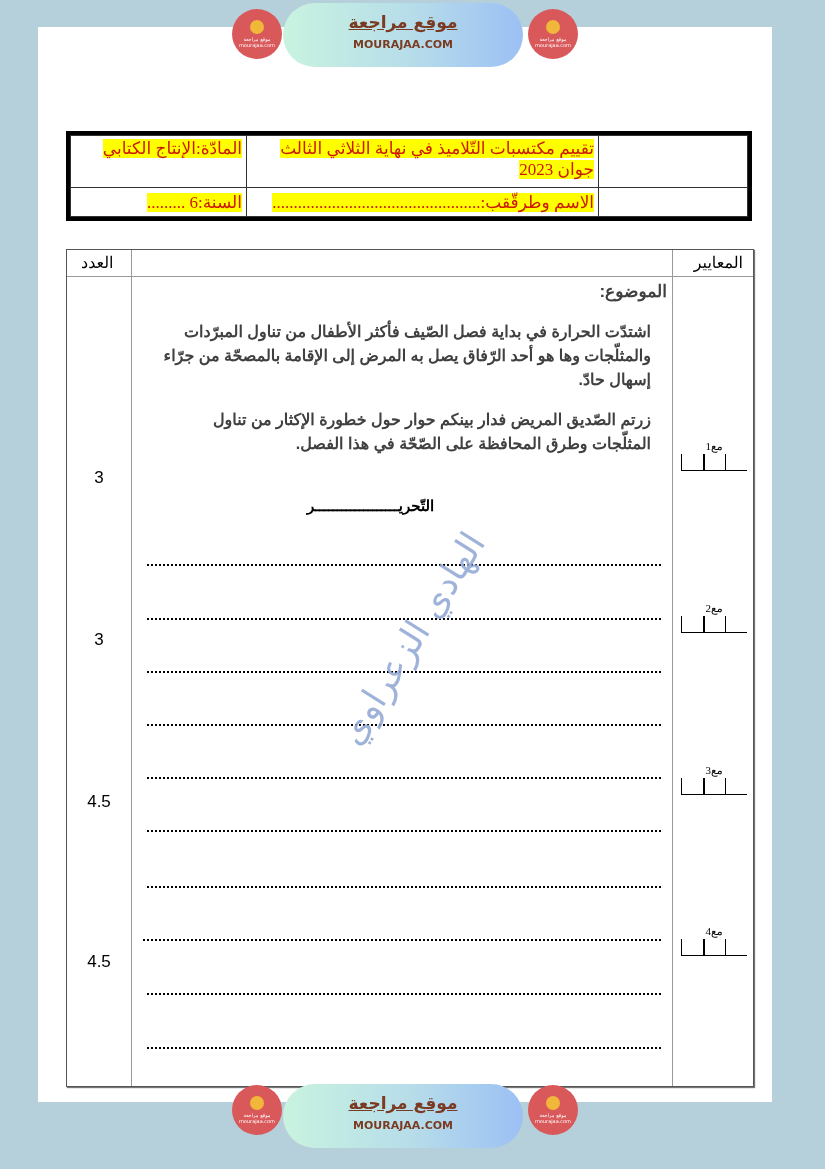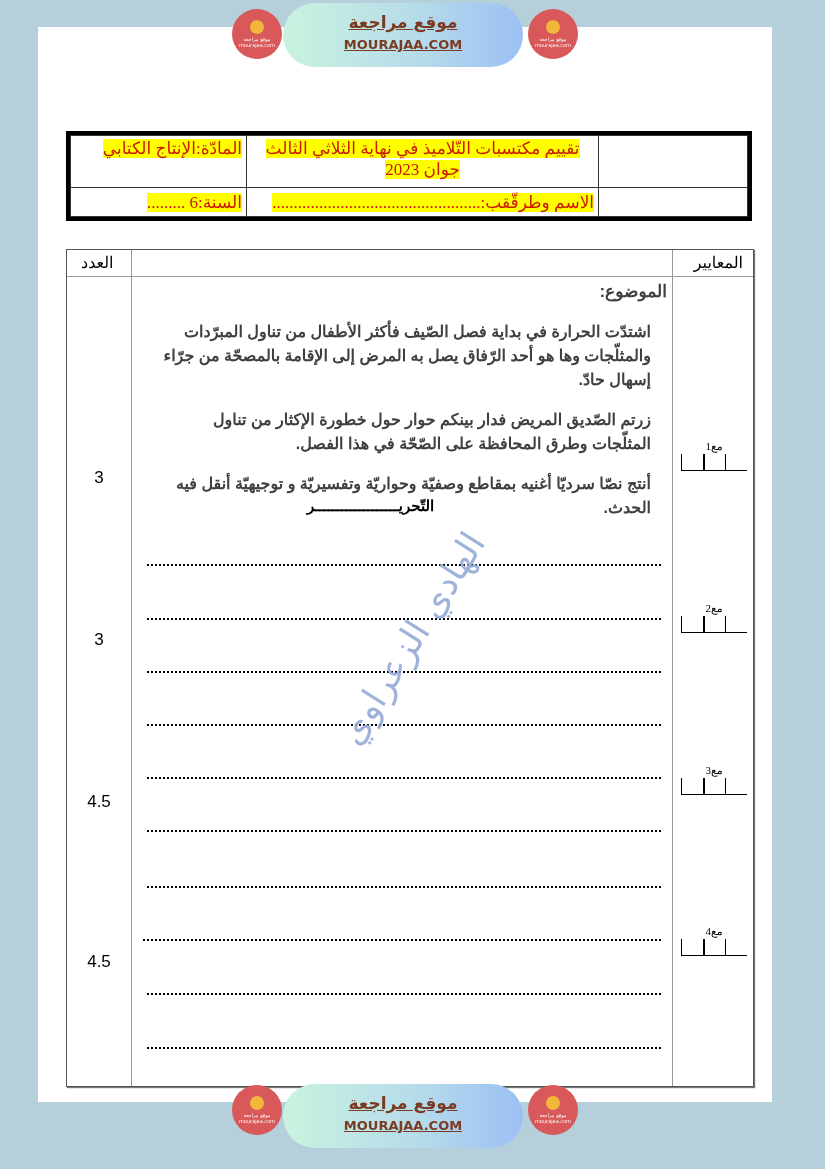--- a/index.html
+++ b/index.html
@@ -1,21 +1,21 @@
 <!DOCTYPE html>
 <html><head>
 <meta charset="utf-8">
 <style>
   html, body { margin:0; padding:0; }
   body { width:825px; height:1169px; background:#b5d0da; position:relative; overflow:hidden; font-family:"DejaVu Sans", sans-serif; }
   .page { position:absolute; left:38px; top:27px; width:734px; height:1075px; background:#ffffff; }
   .banner { position:absolute; left:283px; width:240px; height:64px; border-radius:32px;
             background:linear-gradient(90deg,#c9f3df 0%,#b6dcea 55%,#9cc0f4 100%); text-align:center; z-index:3; }
   .banner .ar { font-family:"DejaVu Sans", sans-serif; font-weight:bold; color:#7b3b22; font-size:17px; text-decoration:underline; margin-top:8px; line-height:22px; }
-  .banner .en { font-family:"DejaVu Sans", sans-serif; font-weight:bold; color:#7b3b22; font-size:13px; text-decoration:underline; line-height:24px; }
+  .banner .en { font-family:"DejaVu Sans", sans-serif; font-weight:bold; color:#7b3b22; font-size:11px; line-height:24px; }
   .badge { position:absolute; width:50px; height:50px; border-radius:50%; background:#d9585a; z-index:3; text-align:center; }
   .badge .dot { width:14px; height:14px; border-radius:50%; background:#f0b73a; margin:11px auto 2px; }
   .badge .t { font-size:5px; color:#fff; line-height:6px; }
   .hdr { position:absolute; left:66px; top:131px; width:686px; height:90px; border:4px solid #000; box-sizing:border-box; direction:rtl; }
   .hdr table { width:100%; height:100%; border-collapse:collapse; }
   .hdr td { border:1px solid #333; padding:2px 4px; vertical-align:top; font-family:"Liberation Serif", serif; font-size:17px; color:#cc1a00; }
   .hl { background:#ffff00; }
   .main { position:absolute; left:66px; top:249px; width:686px; height:836px; border:1px solid #555; box-shadow:1px 1px 1px #777; direction:rtl; }
   .col-crit { position:absolute; right:0; top:0; width:80px; height:100%; border-left:1px solid #999; }
   .col-score { position:absolute; left:0; top:0; width:64px; height:100%; border-right:1px solid #999; }
@@ -50,21 +50,21 @@
 <div class="badge" style="left:528px;top:9px;">
   <div class="dot"></div>
   <div class="t">موقع مراجعة mourajaa.com</div>
 </div>
 
 <div class="hdr">
   <table>
     <tbody>
         <tr style="height:52px;">
       <td style="width:22%;"></td>
-      <td style="width:52%;text-align:center;">
+      <td style="width:52%;">
         <span class="hl">تقييم مكتسبات التّلاميذ في نهاية الثلاثي الثالث</span><br>
         <span class="hl">جوان  2023</span>
       </td>
       <td style="width:26%;margin-top:32px;">
         <span class="hl">المادّة:الإنتاج الكتابي</span>
       </td>
     </tr>
     <tr>
       <td></td>
       <td style="vertical-align:middle;"><span class="hl">الاسم وطرقّقب:.................................................</span></td>
@@ -79,21 +79,20 @@
     <span class="hcell" style="right:10px;">المعايير</span>
     <span class="hcell" style="left:14px;">العدد</span>
   </div>
   <div class="col-crit"></div>
   <div class="col-score"></div>
 
   <div class="content">
     <div class="subj">الموضوع:</div>
     <p>اشتدّت الحرارة في بداية فصل الصّيف فأكثر الأطفال من تناول المبرّدات والمثلّجات وها هو أحد الرّفاق يصل به المرض إلى الإقامة بالمصحّة من جرّاء إسهال حادّ.</p>
     <p>زرتم الصّديق المريض فدار بينكم حوار حول خطورة الإكثار من تناول المثلّجات وطرق المحافظة على الصّحّة في هذا الفصل.</p>
-    <p>أنتج نصّا سرديّا أغنيه بمقاطع وصفيّة وحواريّة وتفسيريّة و توجيهيّة أنقل فيه الحدث.</p>
   </div>
   <div class="tahrir" style="font-family:'Liberation Sans',sans-serif;">
     <span>التّحريـــــــــــــــــــر</span>
   </div>
 
   <div class="dots" style="top:314px;"></div>
   <div class="dots" style="top:368px;"></div>
   <div class="dots" style="top:421px;"></div>
   <div class="dots" style="top:474px;"></div>
   <div class="dots" style="top:527px;"></div>

